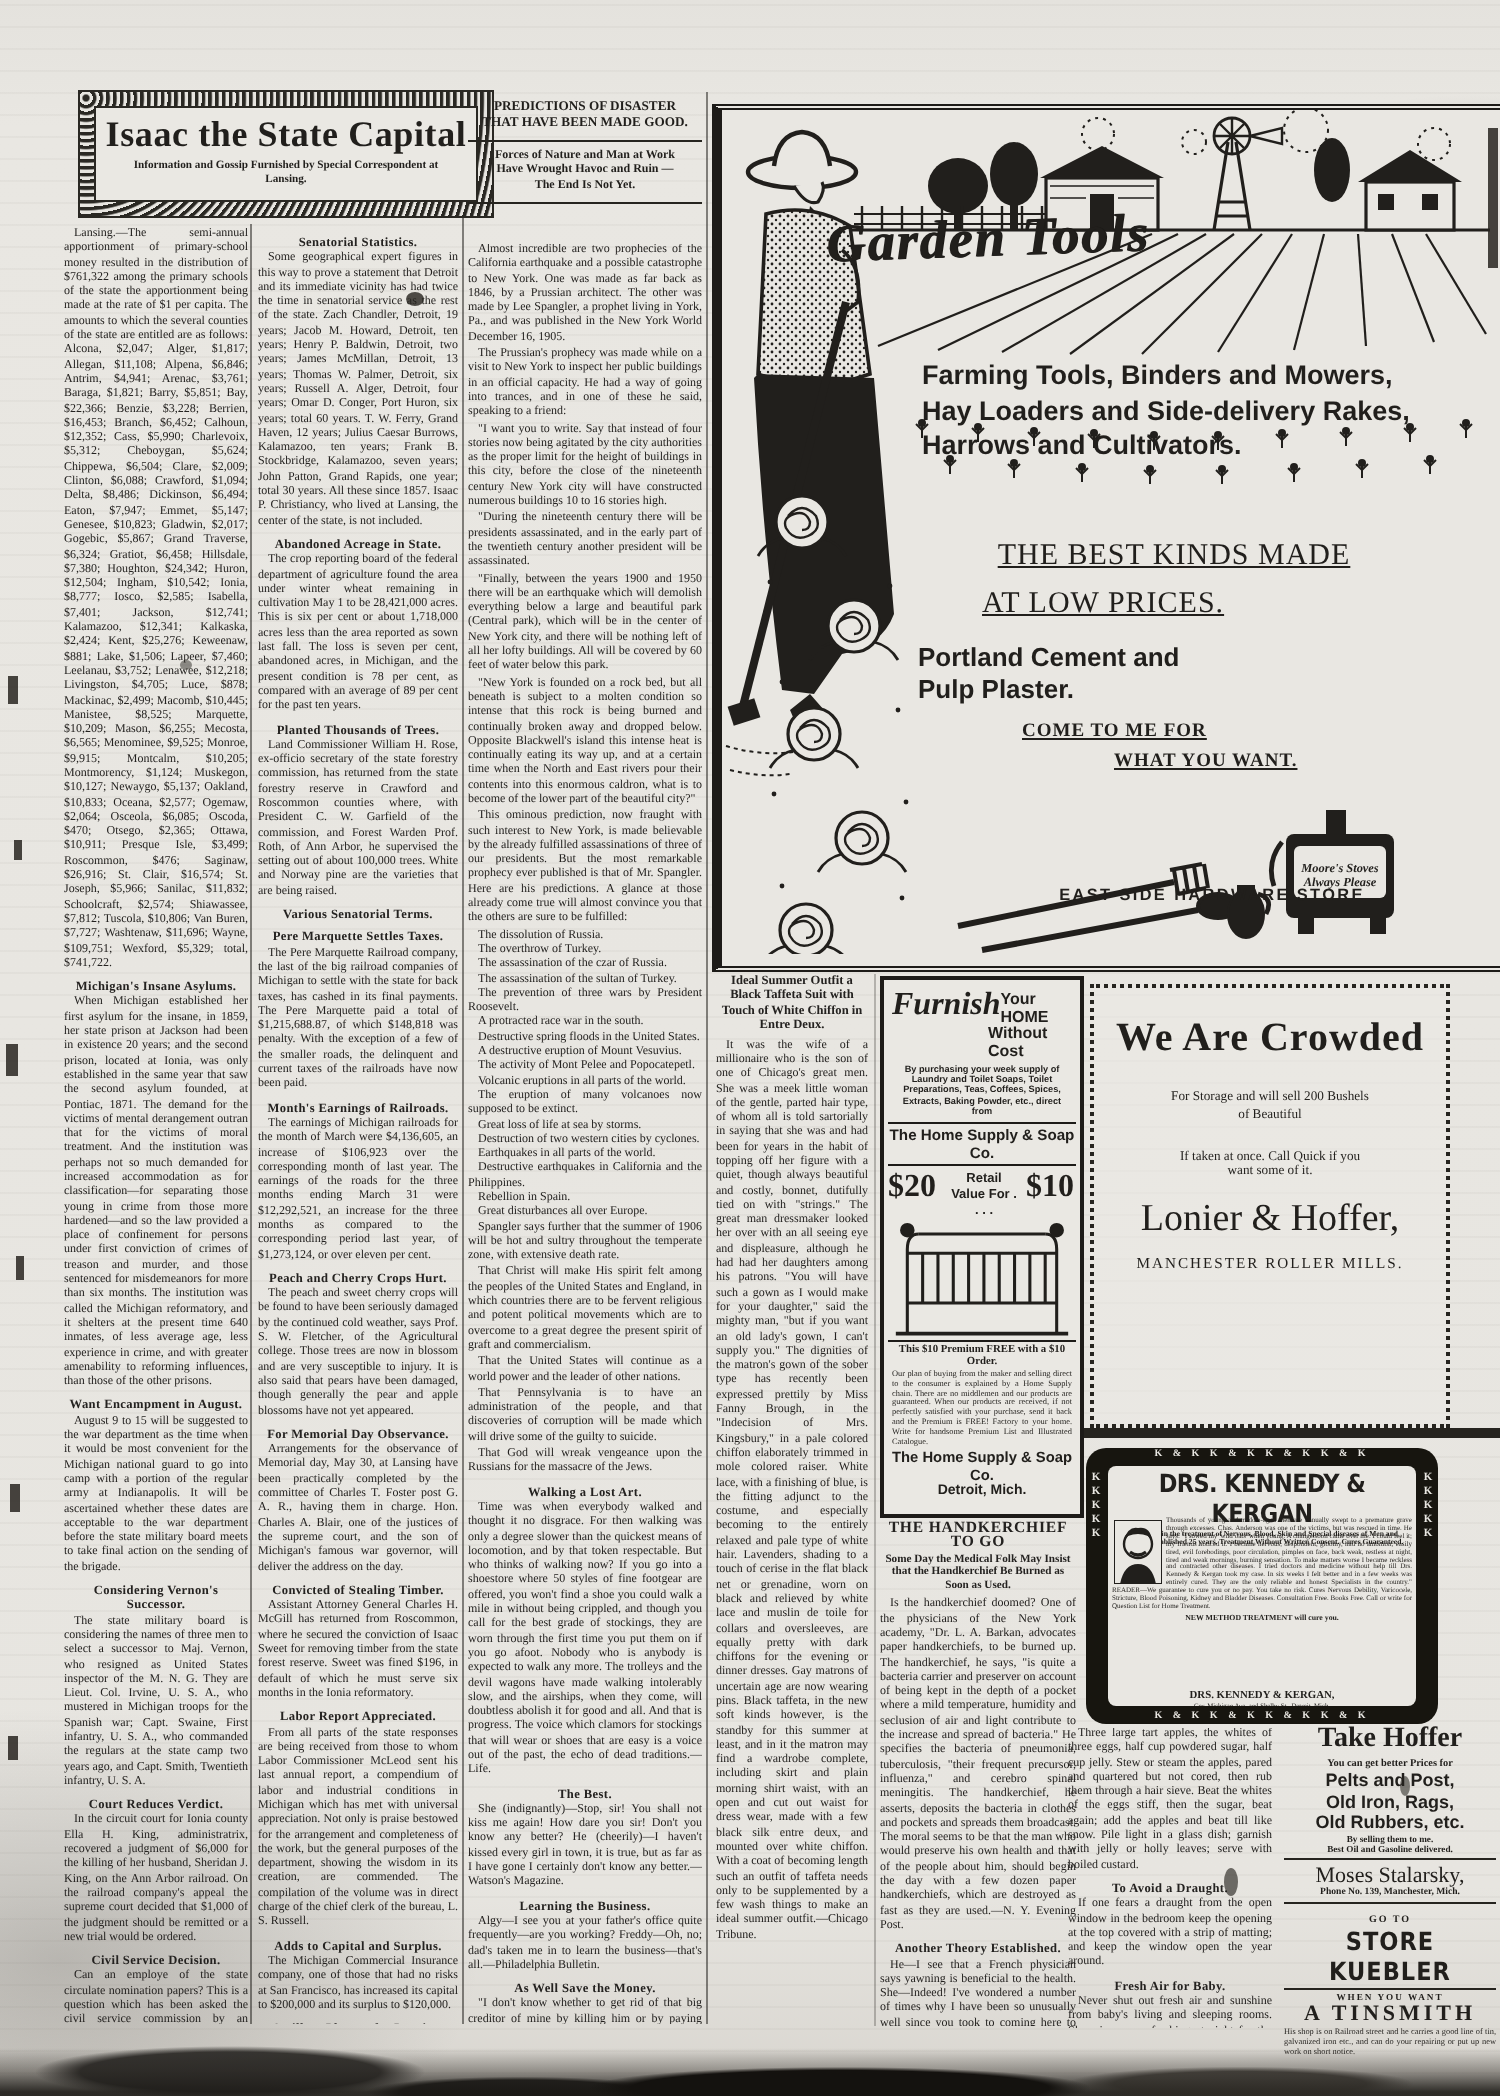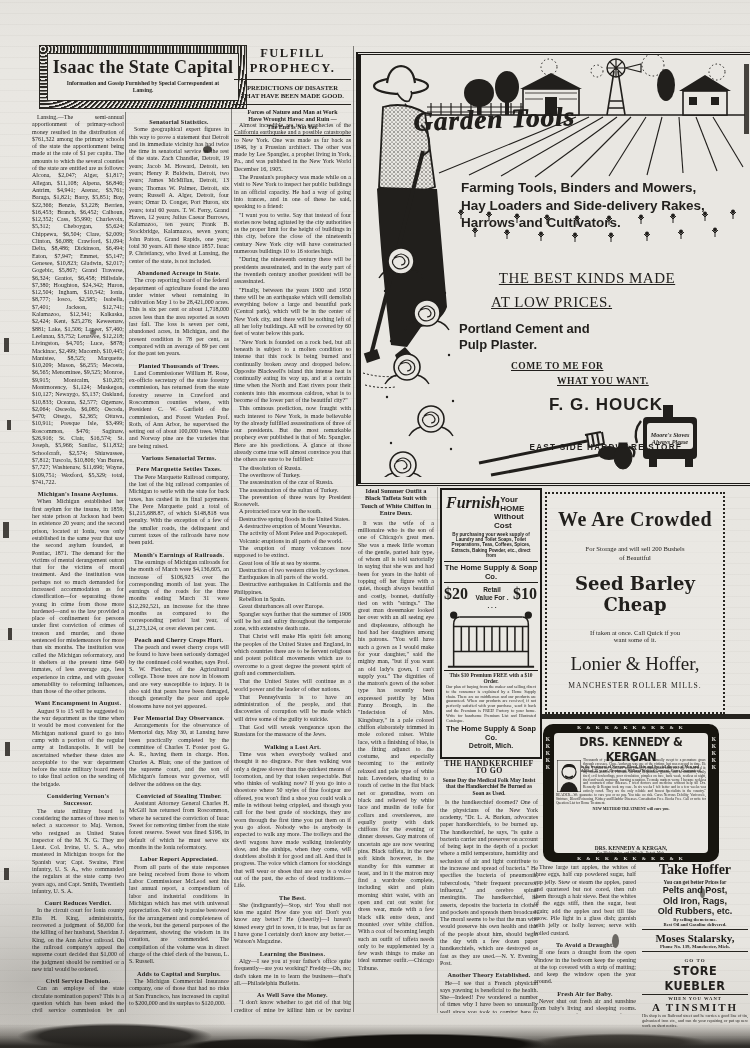--- a/index.html
+++ b/index.html
@@ -89,21 +89,21 @@
   #kk .sig{position:absolute;bottom:2px;left:0;right:0;text-align:center;font-size:5.4px;font-weight:bold;}
   #kk .addr{position:absolute;bottom:-2px;left:0;right:0;text-align:center;font-size:3.4px;}
   
   #recipes{left:534px;top:864px;width:102px;height:150px;}
   
   #takenotice{left:642px;top:862px;width:106px;height:92px;position:absolute;text-align:center;}
   #takenotice .tn{font-size:14px;font-weight:bold;}
   #takenotice .tl{font-size:5.2px;font-weight:bold;margin-top:1px;}
   #takenotice .it{font-size:9px;font-weight:bold;line-height:10.5px;font-family:"Liberation Sans","DejaVu Sans",sans-serif;}
   #takenotice .sm{font-size:4.6px;font-weight:bold;line-height:5.2px;}
-  #takenotice .ms{font-size:11px;font-weight:bold;margin-top:2px;border-top:1px solid #26241f;padding-top:2px;}
+  #takenotice .ms{font-size:11px;font-weight:normal;margin-top:2px;border-top:1px solid #26241f;padding-top:2px;}
   #takenotice .ph{font-size:4.8px;font-weight:bold;border-bottom:1px solid #26241f;padding-bottom:2px;}
   
   #kuebler{left:642px;top:958px;width:106px;height:64px;position:absolute;text-align:center;}
   #kuebler .g{font-size:5px;font-weight:bold;letter-spacing:1px;}
   #kuebler .n{font-size:12.5px;font-weight:bold;letter-spacing:.5px;font-family:"DejaVu Sans","Liberation Sans",sans-serif;font-stretch:condensed;border-bottom:1px solid #26241f;padding-bottom:1px;}
   #kuebler .w{font-size:4.6px;font-weight:bold;letter-spacing:1px;margin-top:1px;}
   #kuebler .t{font-size:11px;font-weight:bold;letter-spacing:2px;}
   #kuebler .b{font-size:4.2px;line-height:4.8px;text-align:justify;margin-top:1px;}
   
   .blot{position:absolute;border-radius:50%;background:rgba(38,35,30,.8);}
@@ -190,21 +190,20 @@
 
         <h4 class="sec">Adds to Capital and Surplus.</h4>
         <p class="bt">The Michigan Commercial Insurance company, one of those that had no risks at San Francisco, has increased its capital to $200,000 and its surplus to $120,000.</p>
 
         <h4 class="sec">Artillery Platoon for Lansing.</h4>
 
       </div>
   </div>
 
   <div id="col3-head">
-    <div class="h1">FULFILL PROPHECY.</div>
     <div class="h2">PREDICTIONS OF DISASTER THAT HAVE BEEN MADE GOOD.</div>
     <div class="h3">Forces of Nature and Man at Work Have Wrought Havoc and Ruin — The End Is Not Yet.</div>
   </div>
   <div class="col" style="left:234px;top:122px;width:117px;height:890px;">
     <div>
 
     <p class="bt">Almost incredible are two prophecies of the California earthquake and a possible catastrophe to New York. One was made as far back as 1846, by a Prussian architect. The other was made by Lee Spangler, a prophet living in York, Pa., and was published in the New York World December 16, 1905.</p>
         <p class="bt">The Prussian's prophecy was made while on a visit to New York to inspect her public buildings in an official capacity. He had a way of going into trances, and in one of these he said, speaking to a friend:</p>
         <p class="bt">"I want you to write. Say that instead of four stories now being agitated by the city authorities as the proper limit for the height of buildings in this city, before the close of the nineteenth century New York city will have constructed numerous buildings 10 to 16 stories high.</p>
         <p class="bt">"During the nineteenth century there will be presidents assassinated, and in the early part of the twentieth century another president will be assassinated.</p>
@@ -395,21 +394,20 @@
         <path d="M280,366 q-8,10 -4,22" stroke="#211f1c" stroke-width="2.4" fill="none"></path>
       </g>
     </svg>
     <div class="script">Garden Tools</div>
     <div class="lines sans">Farming Tools, Binders and Mowers, Hay Loaders and Side-delivery Rakes, Harrows and Cultivators.</div>
     <div class="best1 serif">THE BEST KINDS MADE</div>
     <div class="best2 serif">AT LOW PRICES.</div>
     <div class="cement sans">Portland Cement and Pulp Plaster.</div>
     <div class="come1 serif">COME TO ME FOR</div>
     <div class="come2 serif">WHAT YOU WANT.</div>
-    <div class="houck sans">F. G. HOUCK</div>
     <div class="store sans">EAST SIDE HARDWARE STORE</div>
     <div class="stovetxt">Moore's Stoves Always Please</div>
   </div>
 
   <div class="col" id="fashion">
     <h4 class="fh">Ideal Summer Outfit a Black Taffeta Suit with Touch of White Chiffon in Entre Deux.</h4>
     <p class="bt">It was the wife of a millionaire who is the son of one of Chicago's great men. She was a meek little woman of the gentle, parted hair type, of whom all is told sartorially in saying that she was and had been for years in the habit of topping off her figure with a quiet, though always beautiful and costly, bonnet, dutifully tied on with "strings."  The great man dressmaker looked her over with an all seeing eye and displeasure, although he had had her daughters among his patrons. "You will have such a gown as I would make for your daughter," said the mighty man, "but if you want an old lady's gown, I can't supply you."  The dignities of the matron's gown of the sober type has recently been expressed prettily by Miss Fanny Brough, in the "Indecision of Mrs. Kingsbury," in a pale colored chiffon elaborately trimmed in mole colored raiser. White lace, with a finishing of blue, is the fitting adjunct to the costume, and especially becoming to the entirely relaxed and pale type of white hair. Lavenders, shading to a touch of cerise in the flat black net or grenadine, worn on black and relieved by white lace and muslin de toile for collars and oversleeves, are equally pretty with dark chiffons for the evening or dinner dresses. Gay matrons of uncertain age are now wearing pins. Black taffeta, in the new soft kinds however, is the standby for this summer at least, and in it the matron may find a wardrobe complete, including skirt and plain morning shirt waist, with an open and cut out waist for dress wear, made with a few black silk entre deux, and mounted over white chiffon. With a coat of becoming length such an outfit of taffeta needs only to be supplemented by a few wash things to make an ideal summer outfit.—Chicago Tribune.</p>
   </div>
 
   <div id="furnish">
@@ -448,21 +446,20 @@
     <div class="hs">Some Day the Medical Folk May Insist that the Handkerchief Be Burned as Soon as Used.</div>
     <p class="bt">Is the handkerchief doomed?  One of the physicians of the New York academy, "Dr. L. A. Barkan, advocates paper handkerchiefs, to be burned up. The handkerchief, he says, "is quite a bacteria carrier and preserver on account of being kept in the depth of a pocket where a mild temperature, humidity and seclusion of air and light contribute to the increase and spread of bacteria."  He specifies the bacteria of pneumonia, tuberculosis, "their frequent precursor, influenza," and cerebro spinal meningitis. The handkerchief, he asserts, deposits the bacteria in clothes and pockets and spreads them broadcast. The moral seems to be that the man who would preserve his own health and that of the people about him, should begin the day with a few dozen paper handkerchiefs, which are destroyed as fast as they are used.—N. Y. Evening Post.</p>
     <h4 class="sec">Another Theory Established.</h4>
     <p class="bt">He—I see that a French physician says yawning is beneficial to the health.  She—Indeed!  I've wondered a number of times why I have been so unusually well since you took to coming here to spend the evenings.—Royal Magazine.</p>
   </div>
 
   <div id="crowded">
     <div class="c1">We Are Crowded</div>
     <div class="c2">For Storage and will sell 200 Bushels</div>
     <div class="c3">of Beautiful</div>
-    <div class="c4">Seed Barley Cheap</div>
     <div class="c5">If taken at once.   Call Quick if you</div>
     <div class="c6">want some of it.</div>
     <div class="firm">Lonier &amp; Hoffer,</div>
     <div class="mills">MANCHESTER ROLLER MILLS.</div>
   </div>
 
   <div id="kk">
     <div class="band">K &amp; K   K &amp; K   K &amp; K   K &amp; K</div>
     <div class="bandb">K &amp; K   K &amp; K   K &amp; K   K &amp; K</div>
     <div class="side" style="left:1px;">K K K K K</div>

